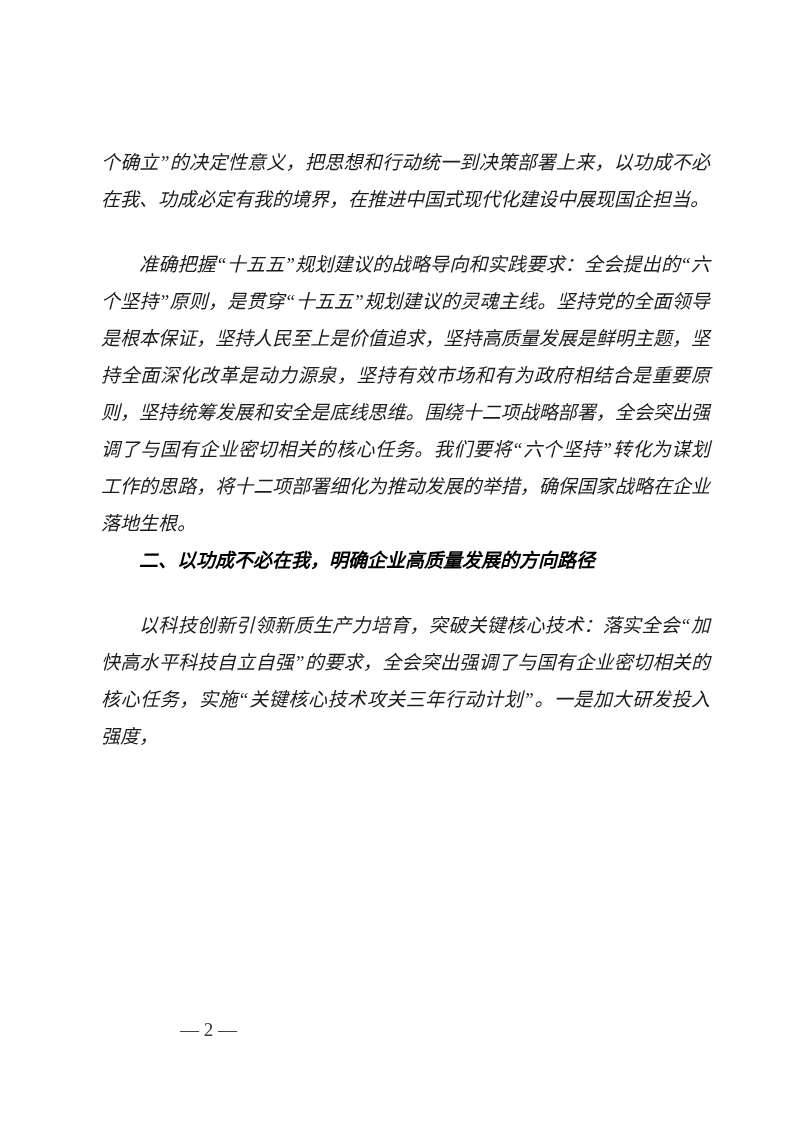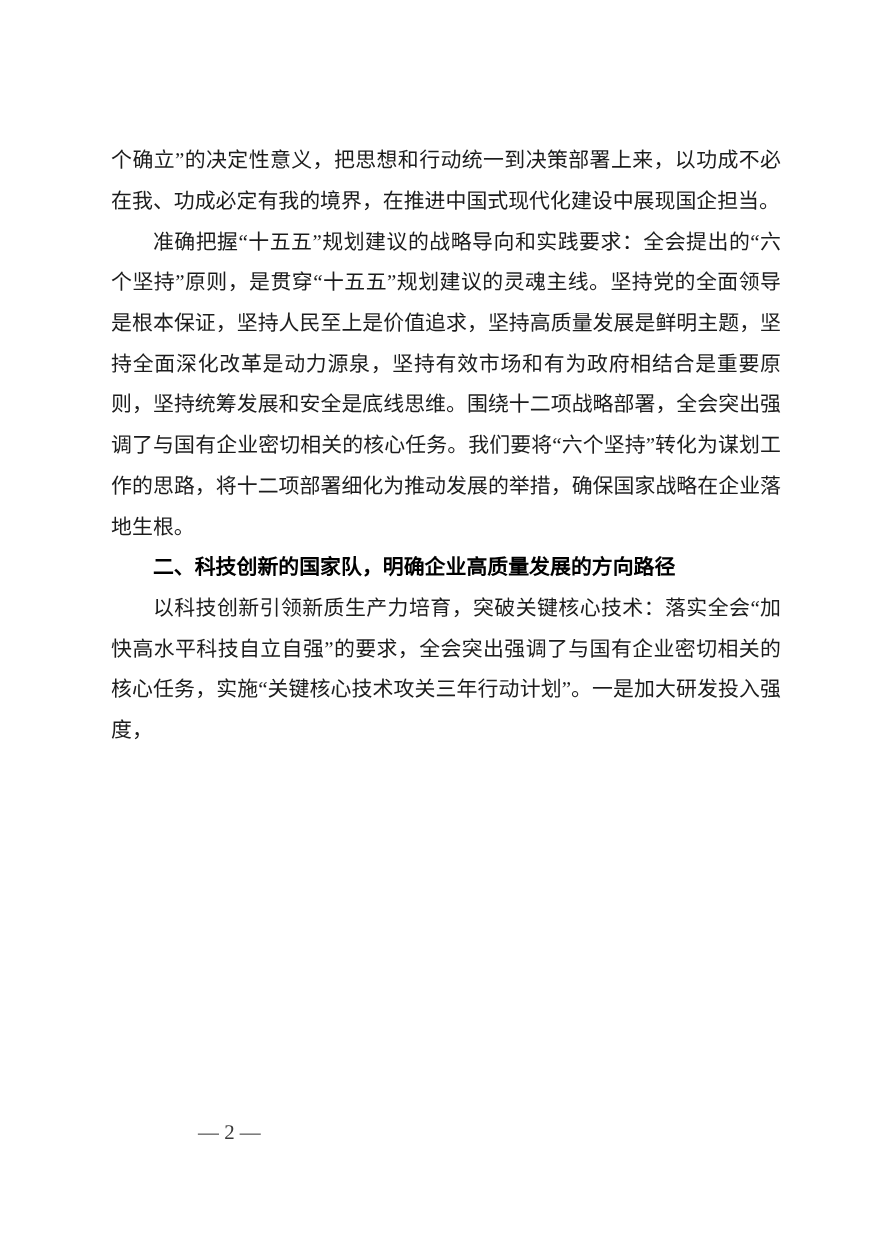--- a/index.html
+++ b/index.html
@@ -11,33 +11,35 @@
     position: relative;
     width: 794px;
     height: 1122px;
     background: #ffffff;
     overflow: hidden;
     font-family: "Liberation Serif", "DejaVu Serif", serif;
   }
   .content {
     position: absolute;
     left: 101px;
-    top: 128px;
+    top: 144px;
     width: 609px;
+    font-style: italic;
   }
   .para {
     margin: 0;
     font-size: 19px;
     line-height: 37px;
     text-align: justify;
     color: #1c1c1c;
     letter-spacing: 0;
   }
   .para.indent {
     text-indent: 2em;
+    margin-top: 28px;
   }
   .para.heading {
     font-family: "Liberation Sans", "DejaVu Sans", sans-serif;
     font-weight: bold;
     color: #000000;
     text-indent: 2em;
   }
   .page-number {
     position: absolute;
     left: 180px;
@@ -49,17 +51,17 @@
     white-space: pre;
   }
 </style>
 </head>
 <body>
 
 <div class="page">
   <div class="content">
     <p class="para">个确立”的决定性意义，把思想和行动统一到决策部署上来，以功成不必在我、功成必定有我的境界，在推进中国式现代化建设中展现国企担当。</p>
     <p class="para indent">准确把握“十五五”规划建议的战略导向和实践要求：全会提出的“六个坚持”原则，是贯穿“十五五”规划建议的灵魂主线。坚持党的全面领导是根本保证，坚持人民至上是价值追求，坚持高质量发展是鲜明主题，坚持全面深化改革是动力源泉，坚持有效市场和有为政府相结合是重要原则，坚持统筹发展和安全是底线思维。围绕十二项战略部署，全会突出强调了与国有企业密切相关的核心任务。我们要将“六个坚持”转化为谋划工作的思路，将十二项部署细化为推动发展的举措，确保国家战略在企业落地生根。</p>
-    <p class="para heading">二、科技创新的国家队，明确企业高质量发展的方向路径</p>
+    <p class="para heading">二、以功成不必在我，明确企业高质量发展的方向路径</p>
     <p class="para indent">以科技创新引领新质生产力培育，突破关键核心技术：落实全会“加快高水平科技自立自强”的要求，全会突出强调了与国有企业密切相关的核心任务，实施“关键核心技术攻关三年行动计划”。一是加大研发投入强度，</p>
   </div>
   <div class="page-number">— 2 —</div>
 </div>
 
 </body></html>

